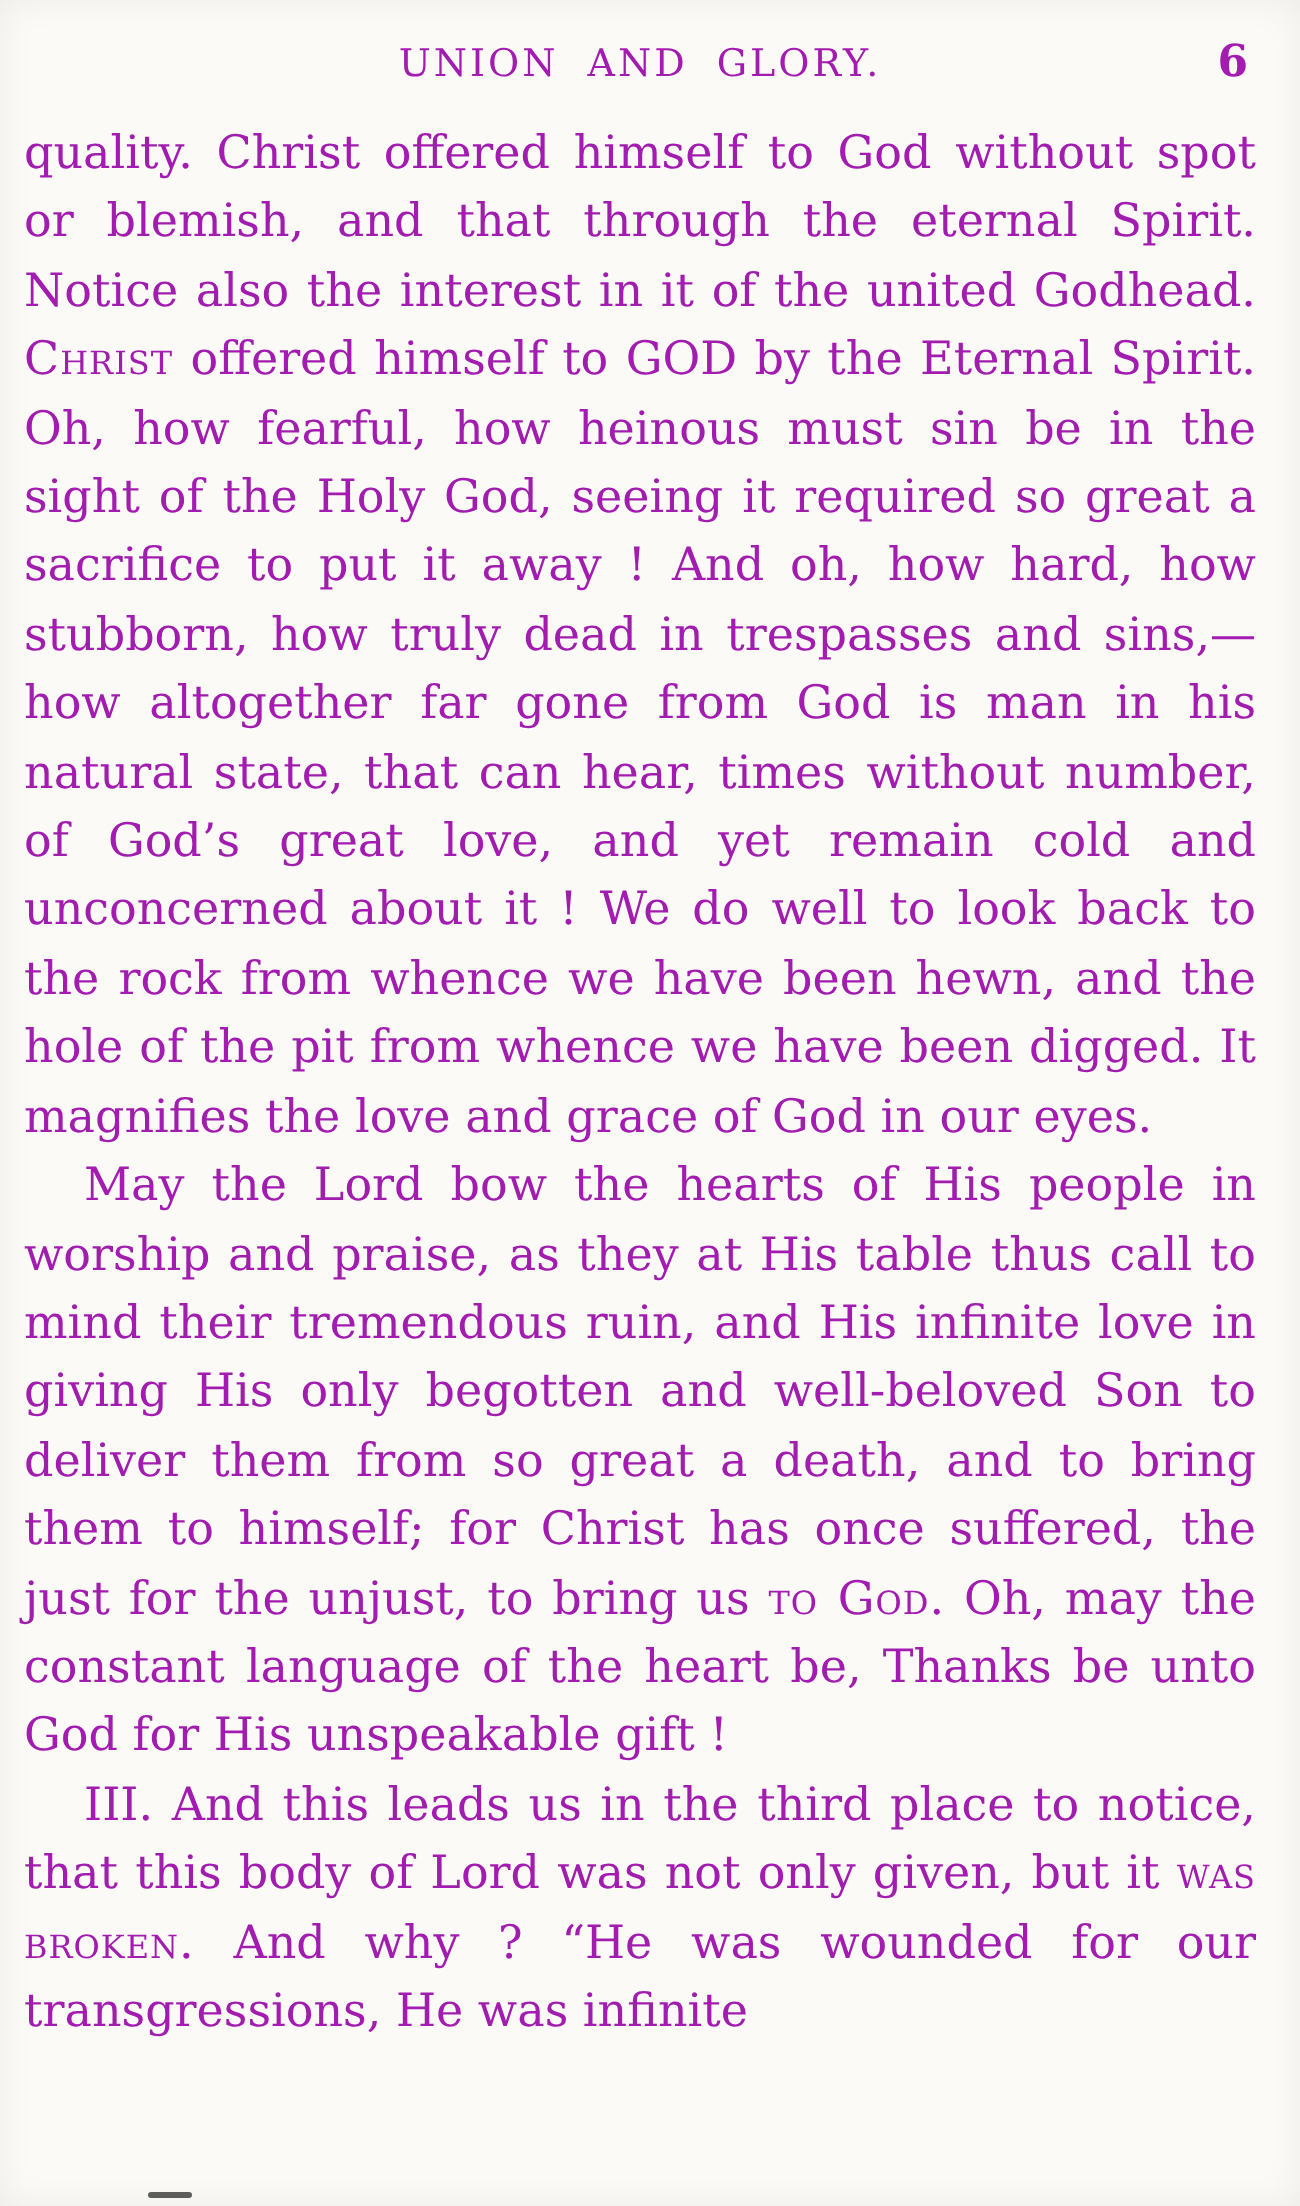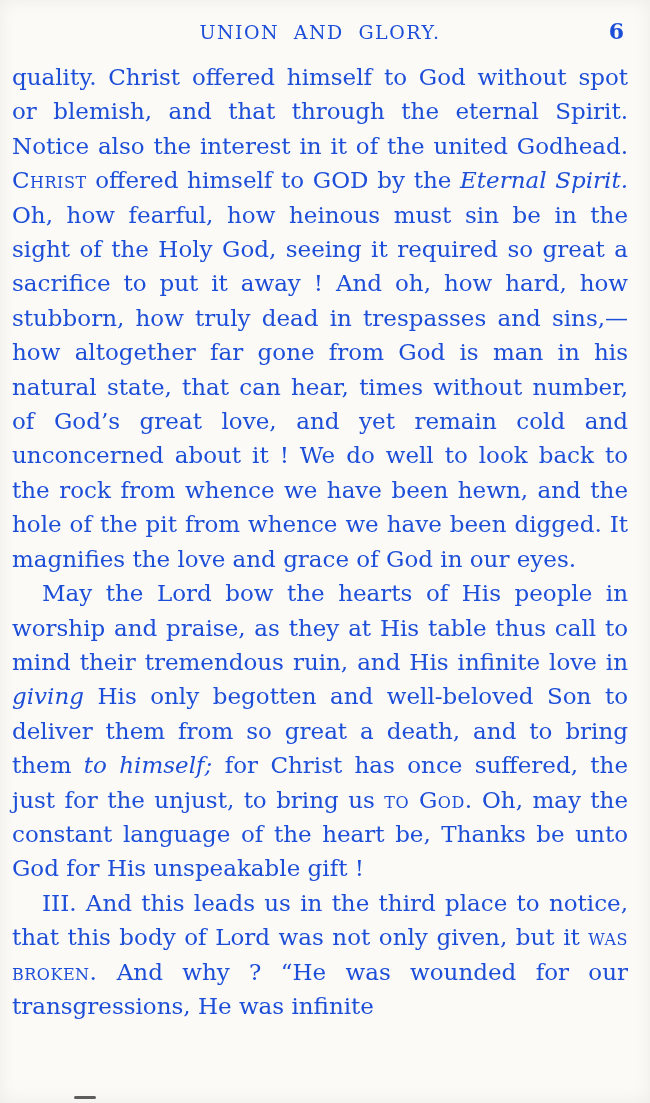--- a/index.html
+++ b/index.html
@@ -6,21 +6,21 @@
     margin: 0;
     padding: 0;
     background: #e8e8e6;
   }
   .page {
     position: relative;
     width: 650px;
     height: 1103px;
     margin: 0 auto;
     background: #fbfaf7;
-    color: #1d4ed8;
+    color: #a21caf;
     font-family: "DejaVu Serif", "Liberation Serif", serif;
     overflow: hidden;
     box-shadow: inset 0 0 18px rgba(0,0,0,0.06);
     box-sizing: border-box;
     padding: 18px 22px 0 12px;
   }
   .page-header {
     display: grid;
     grid-template-columns: 1fr auto 1fr;
     align-items: baseline;
@@ -47,21 +47,20 @@
     text-align: justify;
   }
   .para {
     margin: 0;
   }
   .para.indent {
     text-indent: 30px;
   }
   .run { }
   .run.italic {
-    font-style: italic;
   }
   .run.smallcaps {
     font-variant: small-caps;
     letter-spacing: 0.5px;
   }
   
   .scan-mark {
     position: absolute;
     left: 74px;
     bottom: 4px;

